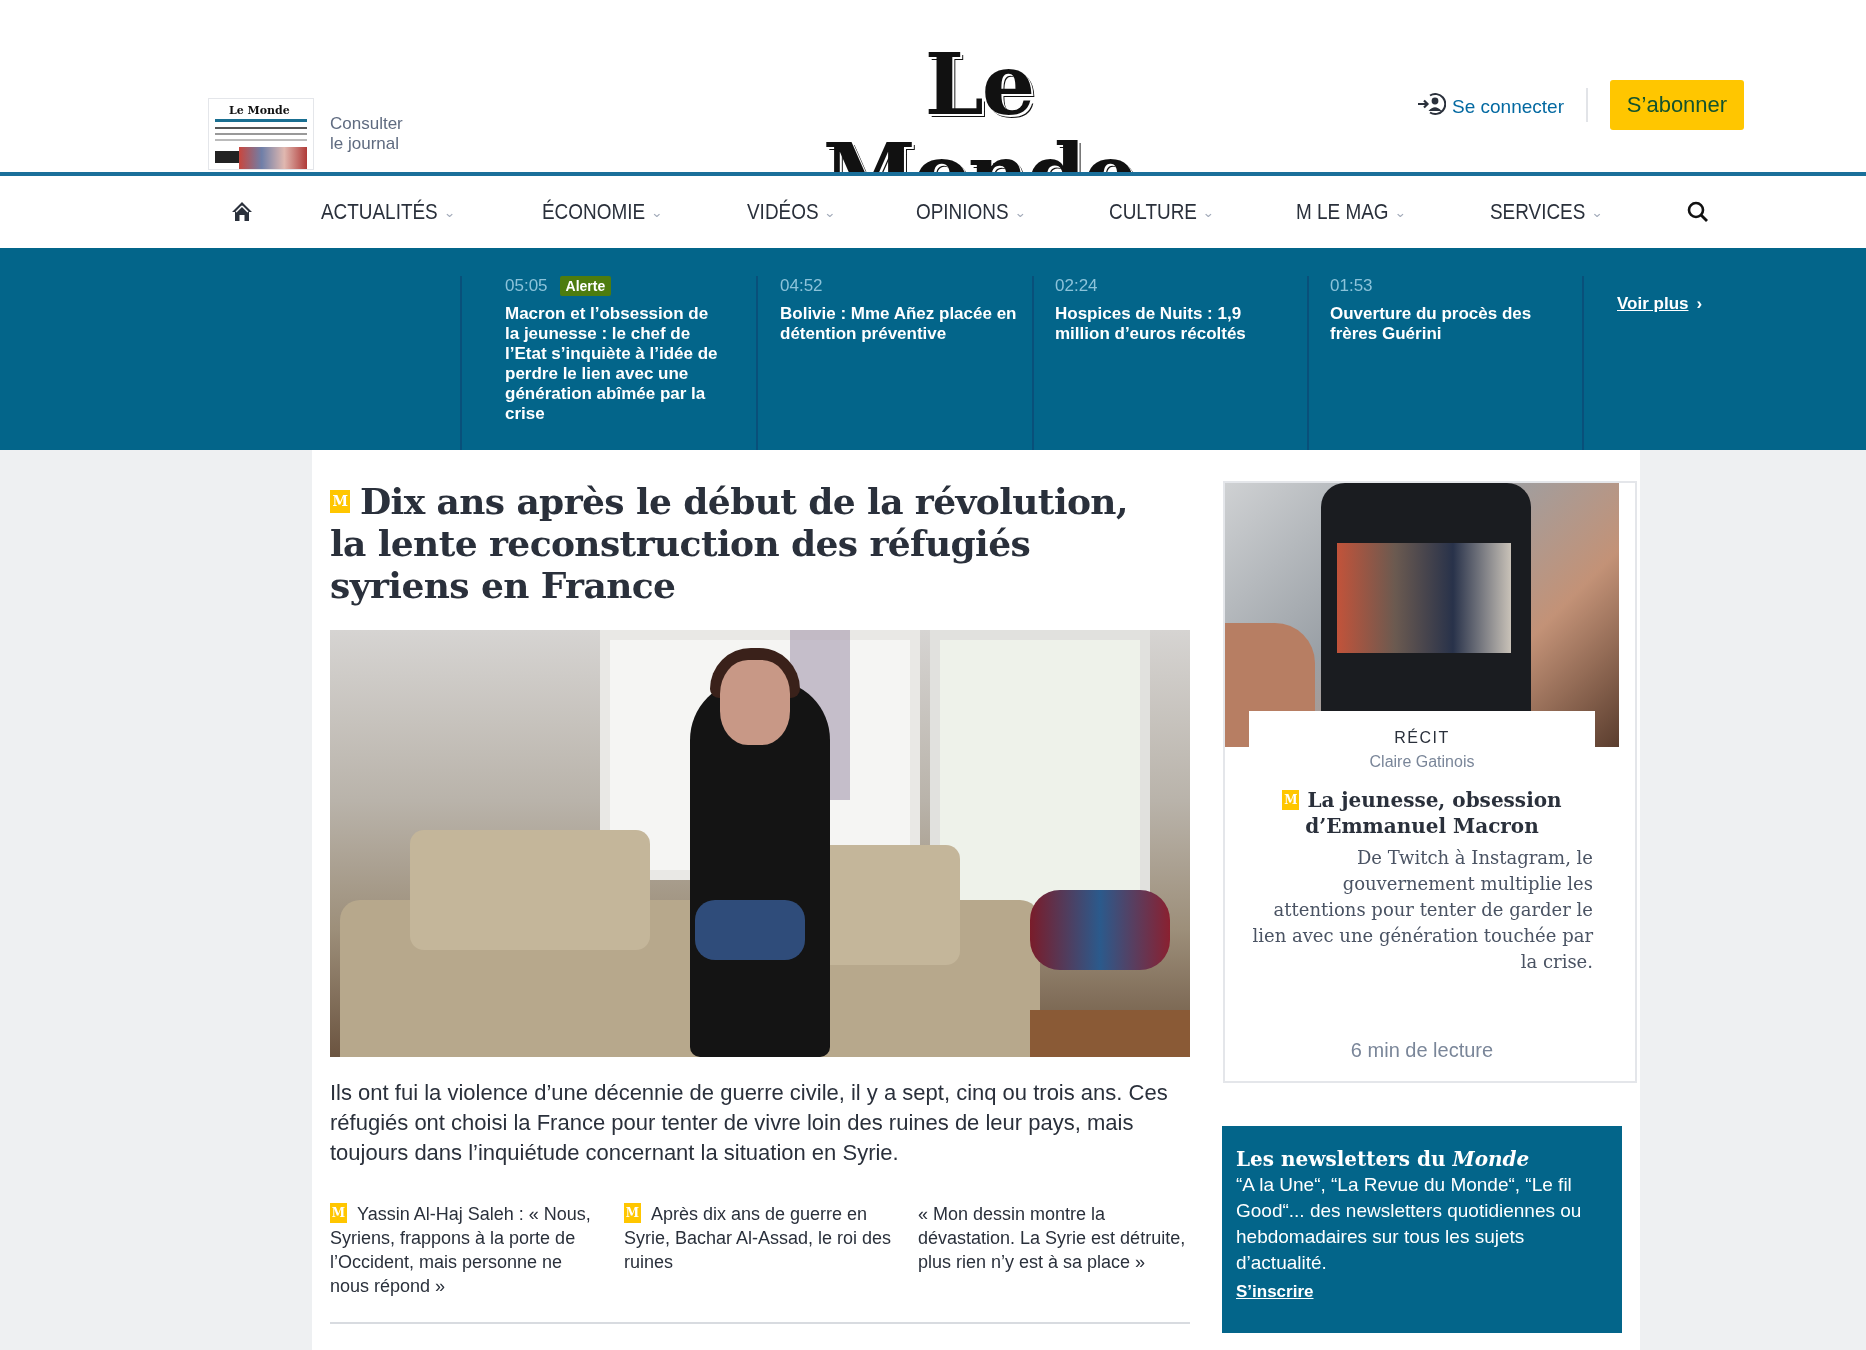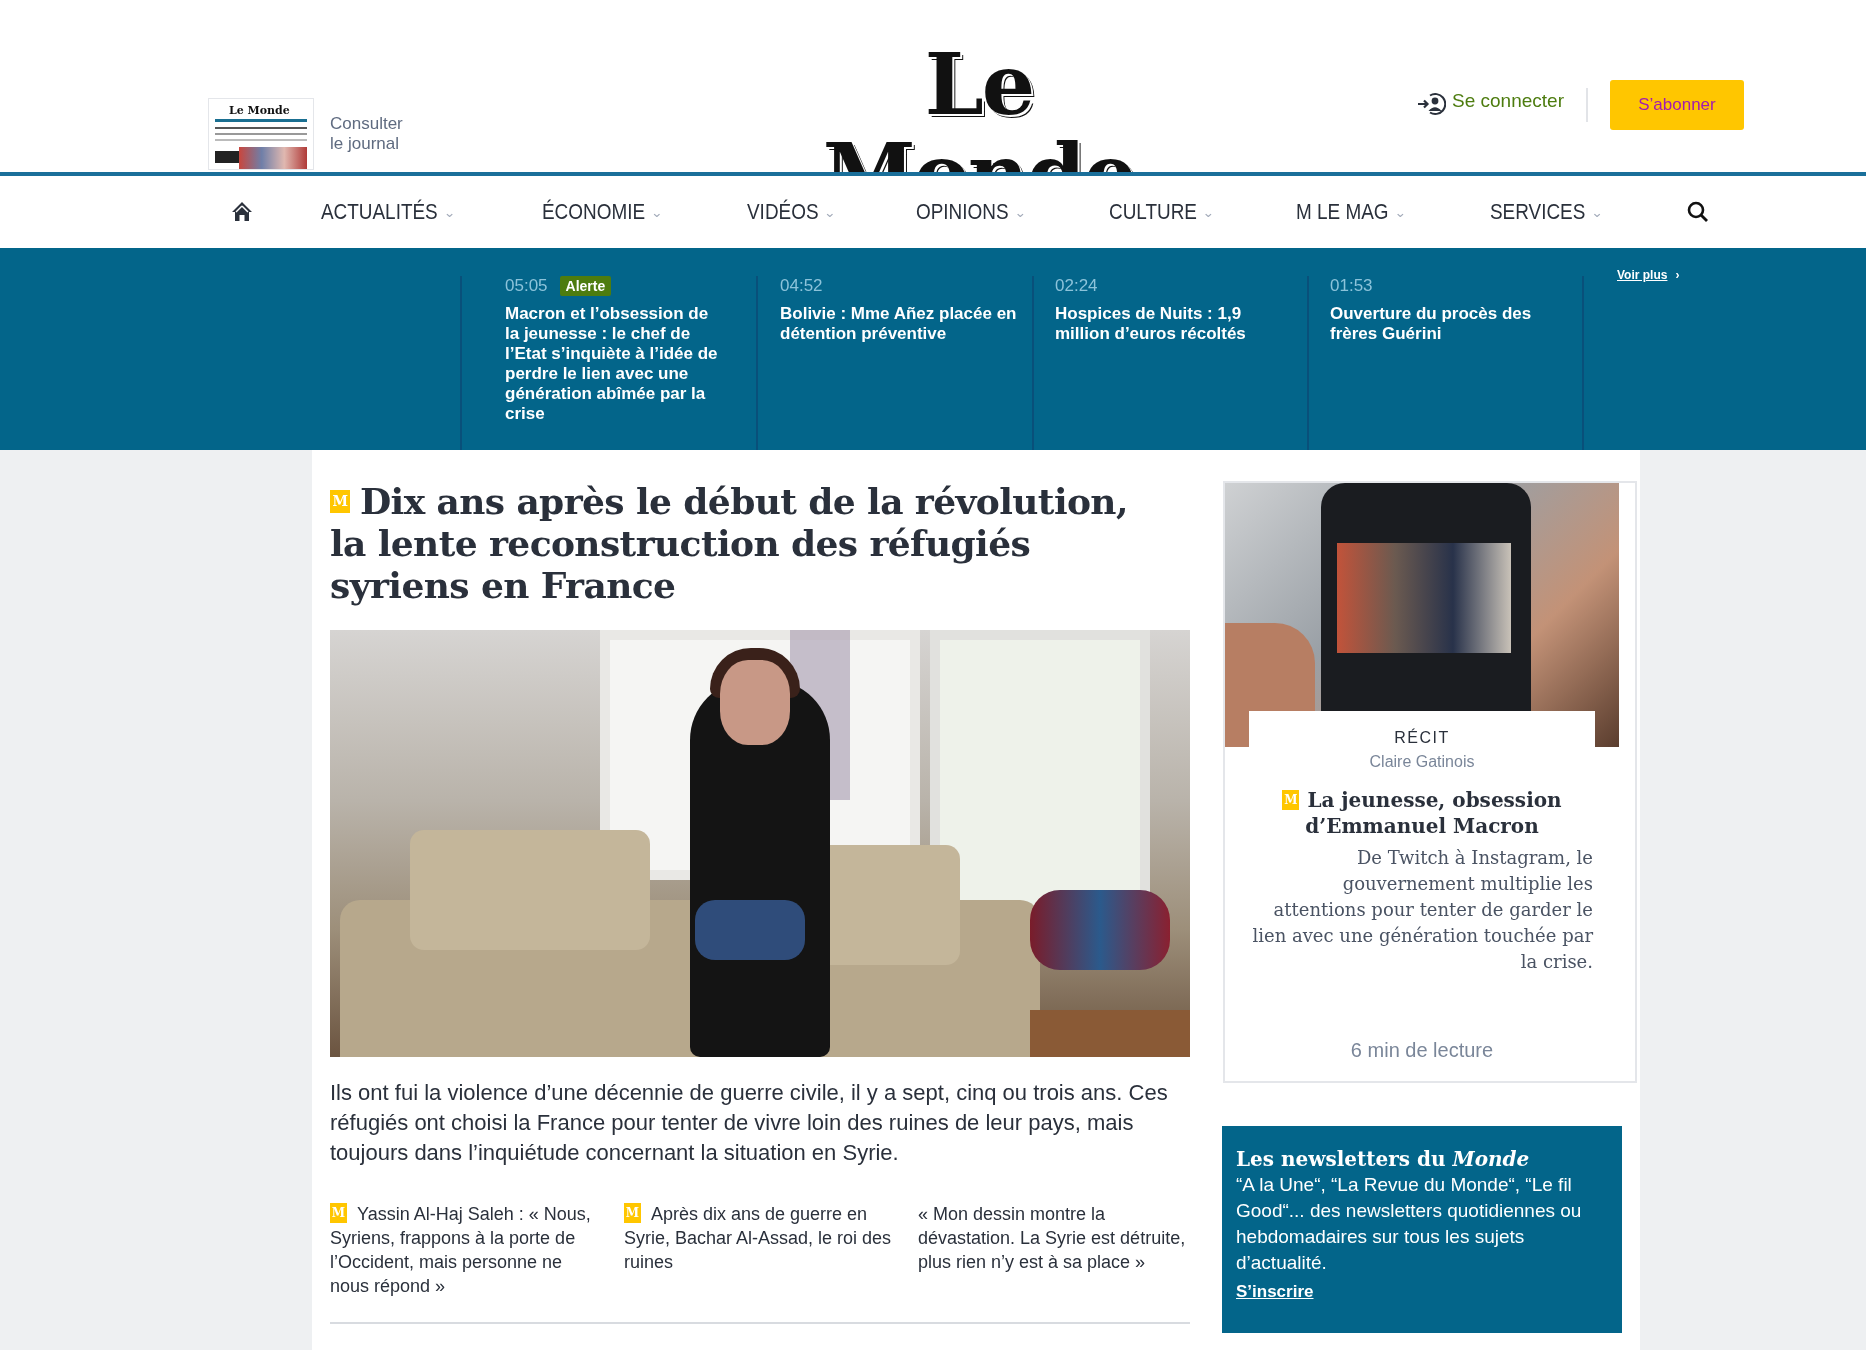--- a/index.html
+++ b/index.html
@@ -7,36 +7,36 @@
   .header { position: absolute; left: 0; top: 0; width: 1866px; height: 172px; background: #fff; }
   .journal { position: absolute; left: 208px; top: 98px; display: flex; align-items: center; cursor: pointer; }
   .journal-thumb { width: 106px; height: 72px; border: 1px solid #e4e6ea; background: #fff; position: relative; overflow: hidden; }
   .journal-thumb .mast { position: absolute; left: 20px; top: 5px; font-family: "DejaVu Serif", serif; font-weight: bold; font-size: 11px; color: #111; }
   .journal-thumb .bar { position: absolute; left: 6px; right: 6px; top: 20px; height: 3px; background: #1a6f91; }
   .journal-thumb .line { position: absolute; left: 6px; right: 6px; height: 2px; background: #555; }
   .journal-thumb .pic { position: absolute; left: 30px; right: 6px; top: 48px; bottom: 0; background: linear-gradient(90deg,#c9463d,#6f7fa8,#e0b8b0,#b03a38); }
   .journal-thumb .tag { position: absolute; left: 6px; top: 52px; width: 24px; height: 12px; background: #222; }
   .journal-text { margin-left: 16px; font-size: 17px; line-height: 20px; color: #5f6b80; }
   .logo { position: absolute; left: 790px; top: 40px; width: 378px; height: 90px; font-family: "DejaVu Serif", serif; font-weight: bold; font-size: 84px; letter-spacing: -2px; color: #111; text-align: center; line-height: 90px; text-shadow: 2px 2px 0 #fff, 3px 3px 0 #111; }
-  .connect { position: absolute; left: 1416px; top: 90px; display: flex; align-items: flex-start; cursor: pointer; font-size: 19px; color: #4d7c0f; }
+  .connect { position: absolute; left: 1416px; top: 90px; display: flex; align-items: flex-end; cursor: pointer; font-size: 19px; color: #0369a1; }
   .connect svg { width: 30px; height: 28px; margin-right: 6px; }
   .vsep { position: absolute; left: 1586px; top: 88px; width: 2px; height: 34px; background: #e2e4e8; }
-  .subscribe { position: absolute; left: 1610px; top: 80px; width: 134px; height: 50px; background: #ffc600; border-radius: 3px; font-size: 17px; color: #a21caf; display: flex; align-items: center; justify-content: center; cursor: pointer; border: none; }
+  .subscribe { position: absolute; left: 1610px; top: 80px; width: 134px; height: 50px; background: #ffc600; border-radius: 3px; font-size: 22px; color: #14532d; display: flex; align-items: center; justify-content: center; cursor: pointer; border: none; }
   .nav { position: absolute; left: 0; top: 172px; width: 1866px; height: 76px; background: #fff; border-top: 4px solid #1a6f9a; }
   .nav-inner { position: absolute; left: 230px; top: 0; width: 1480px; height: 72px; display: flex; align-items: center; justify-content: space-between; }
   .nav-item { display: flex; align-items: center; font-family: "Liberation Sans Narrow", "Liberation Sans", sans-serif; font-size: 22px; letter-spacing: 0; color: #2a303b; cursor: pointer; transform: scaleX(0.86); transform-origin: left center; }
   .nav-item .chev { margin-left: 8px; font-size: 13px; color: #a3abba; transform: scaleX(1.3); }
   .home svg, .search svg { width: 24px; height: 24px; display: block; }
   .ticker { position: absolute; left: 0; top: 248px; width: 1866px; height: 202px; background: #03658a; }
   .tick { position: absolute; top: 28px; height: 174px; color: #fff; cursor: pointer; }
   .tick .time { font-size: 17px; color: #8cc3da; display: flex; align-items: center; }
   .tick .alert { margin-left: 12px; background: #4d7c0f; color: #fff; font-size: 14px; font-weight: bold; padding: 2px 6px; border-radius: 2px; }
   .tick .title { margin-top: 8px; font-size: 17px; font-weight: bold; line-height: 20px; width: 218px; }
   .tick-sep { position: absolute; top: 28px; width: 2px; height: 174px; background: #09507a; }
-  .voirplus { position: absolute; left: 1617px; top: 20px; color: #fff; font-size: 12px; font-weight: bold; text-decoration: underline; cursor: pointer; }
+  .voirplus { position: absolute; left: 1617px; top: 46px; color: #fff; font-size: 17px; font-weight: bold; text-decoration: underline; cursor: pointer; }
   .voirplus .arr { text-decoration: none; display: inline-block; margin-left: 8px; }
   .content { position: absolute; left: 312px; top: 450px; width: 1328px; height: 900px; background: #fff; }
   .m-badge { display: inline-flex; width: 20px; height: 23px; background: #ffc600; color: #fff; font-family: "DejaVu Serif", serif; font-weight: bold; font-size: 14px; align-items: center; justify-content: center; vertical-align: middle; }
   .m-badge.sm { width: 17px; height: 20px; font-size: 12px; }
   .headline { position: absolute; left: 18px; top: 30px; width: 800px; font-family: "DejaVu Serif", serif; font-weight: bold; font-size: 36px; line-height: 42px; color: #2a303b; letter-spacing: -0.6px; cursor: pointer; }
   .headline .m-badge { margin-right: 10px; position: relative; top: -4px; }
   .photo { position: absolute; left: 18px; top: 180px; width: 860px; height: 427px; background: linear-gradient(180deg,#d6d4d2 0%,#b9b3aa 40%,#9d8f7a 70%,#6b5440 100%); overflow: hidden; cursor: pointer; }
   .photo .window { position: absolute; left: 270px; top: 0; width: 320px; height: 250px; background: #f5f5f3; border: 10px solid #e9e8e5; }
   .photo .window2 { position: absolute; left: 600px; top: 0; width: 220px; height: 310px; background: #eef2ea; border: 10px solid #e1e1de; }
   .photo .curtain { position: absolute; left: 460px; top: 0; width: 60px; height: 170px; background: #b0a6b8; opacity: .7; }

